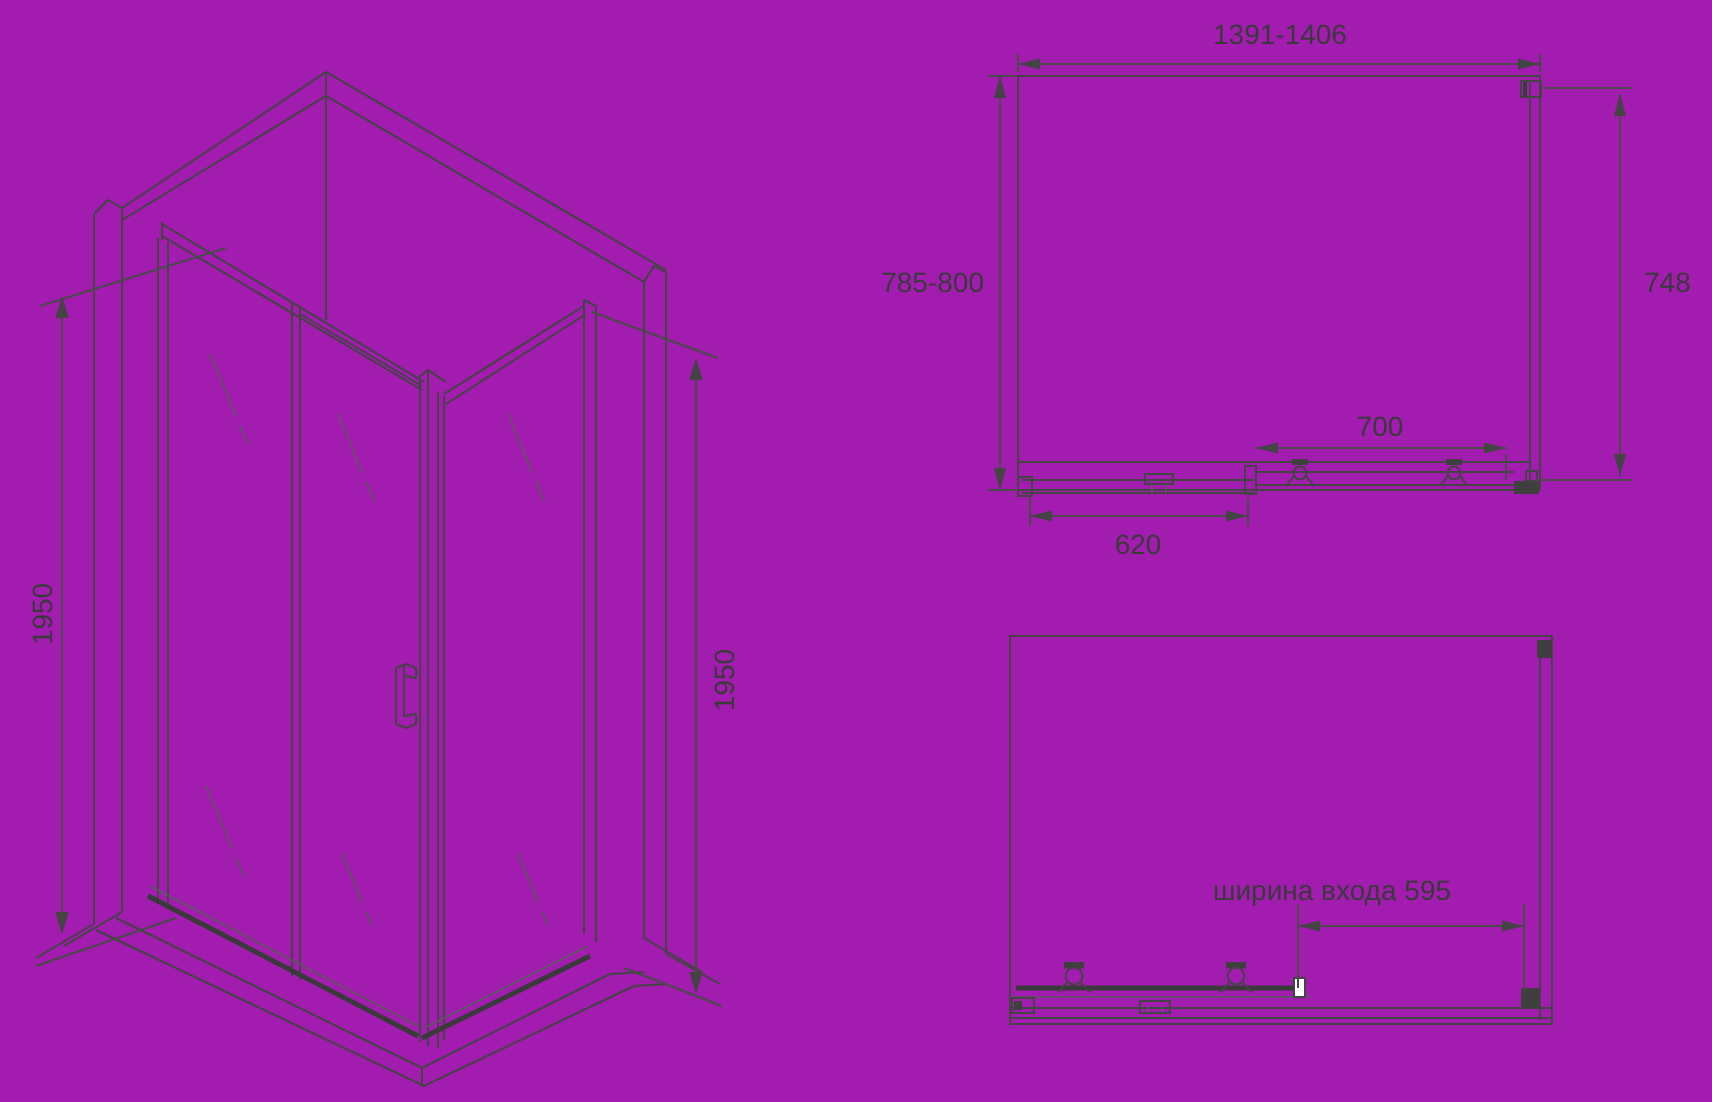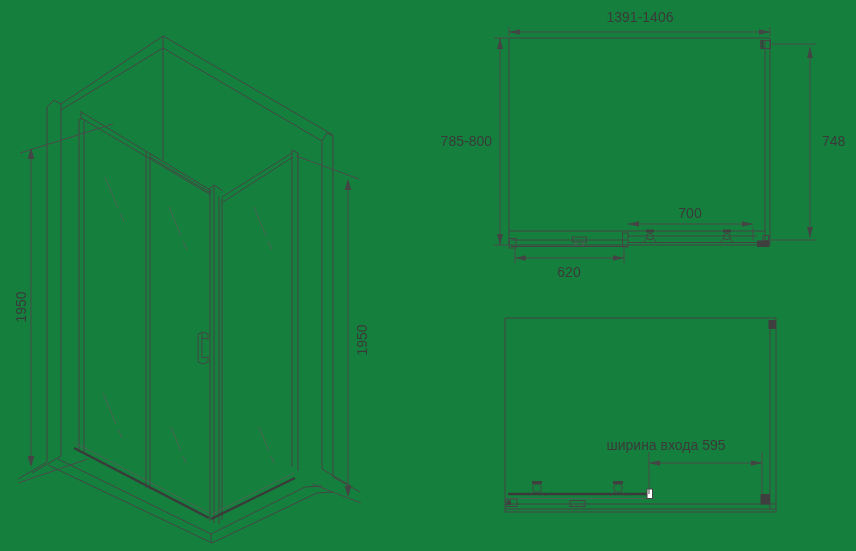--- a/index.html
+++ b/index.html
@@ -1,19 +1,19 @@
 <!DOCTYPE html>
 <html><head>
 <meta charset="utf-8">
 <style>
   html,body{margin:0;padding:0;background:#ffffff;}
   .canvas{
     position:relative;
     width:856px;height:551px;
-    background:#15803d;
+    background:#a21caf;
     overflow:hidden;
     font-family:"Liberation Sans",sans-serif;
   }
   svg{position:absolute;left:0;top:0;}
   .ln{stroke:#444444;stroke-width:1;fill:none;stroke-linecap:butt;stroke-linejoin:miter;}
   .thick{stroke:#3a3a3a;stroke-width:2.4;fill:none;}
   .thin{stroke:#5a5a5a;stroke-width:0.8;fill:none;}
   .dim{stroke:#4a4a4a;stroke-width:1;fill:none;}
   .arr{fill:#444444;stroke:none;}
   .blk{fill:#3f3f3f;stroke:none;}

